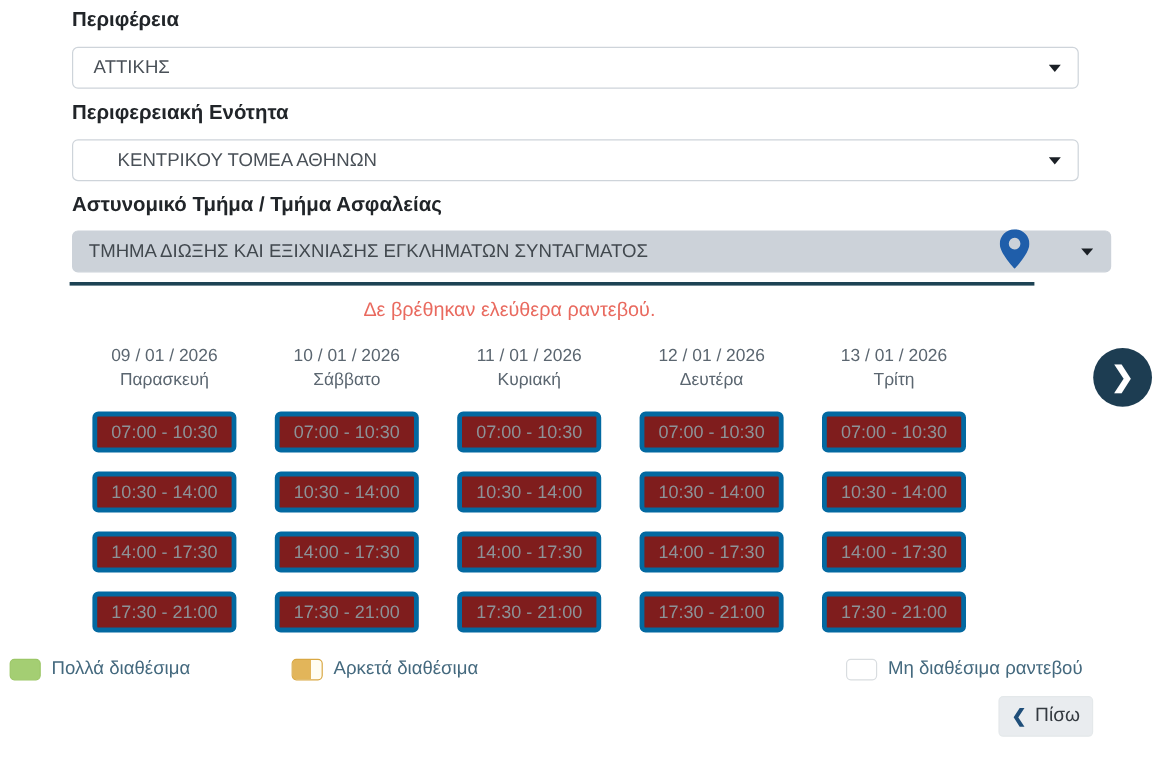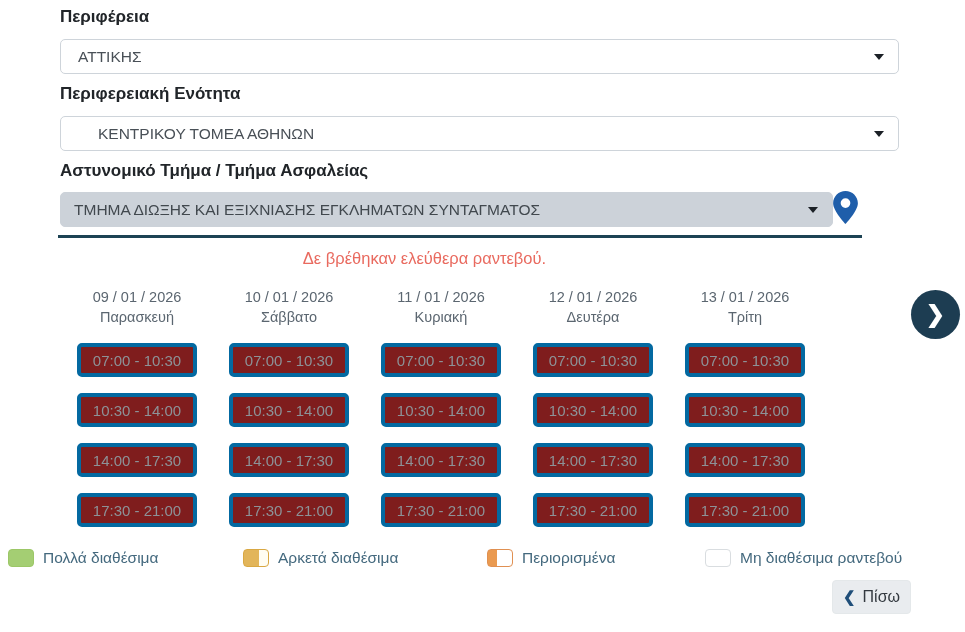--- a/index.html
+++ b/index.html
@@ -19,21 +19,21 @@
     position: absolute; left: 60px; height: 35px; width: 839px;
     background: #fff; border: 1px solid #ced4da; border-radius: 5px;
     display: flex; align-items: center;
     padding: 0 34px 0 17px;
     font-size: 15.5px; color: #495057;
     cursor: pointer; white-space: nowrap; overflow: hidden;
   }
   .sel-region { top: 39px; }
   .sel-unit { top: 116px; padding-left: 37px; }
   .sel-dept {
-    top: 192px; width: 773px;
+    top: 192px; width: 866px;
     background: #ccd2d9; border-color: #ccd2d9; color: #41484e;
     border-radius: 5px;
     padding-left: 13px;
   }
   .caret {
     position: absolute; right: 14px; top: 50%; margin-top: -3px;
     width: 0; height: 0;
     border-left: 5px solid transparent; border-right: 5px solid transparent;
     border-top: 6px solid #1b2026;
   }
@@ -186,24 +186,20 @@
 
   <div class="legend">
     <div class="legend-item li-0">
       <span class="swatch swatch-full"></span>
       <span>Πολλά διαθέσιμα</span>
     </div>
     <div class="legend-item li-1">
       <span class="swatch swatch-high"></span>
       <span>Αρκετά διαθέσιμα</span>
     </div>
-    <div class="legend-item li-2">
-      <span class="swatch swatch-low"></span>
-      <span>Περιορισμένα</span>
-    </div>
     <div class="legend-item li-3">
       <span class="swatch swatch-empty"></span>
       <span>Μη διαθέσιμα ραντεβού</span>
     </div>
   </div>
 
   <button class="back-btn">
     <span class="back-chevron">❮</span>
     <span>Πίσω</span>
   </button>

